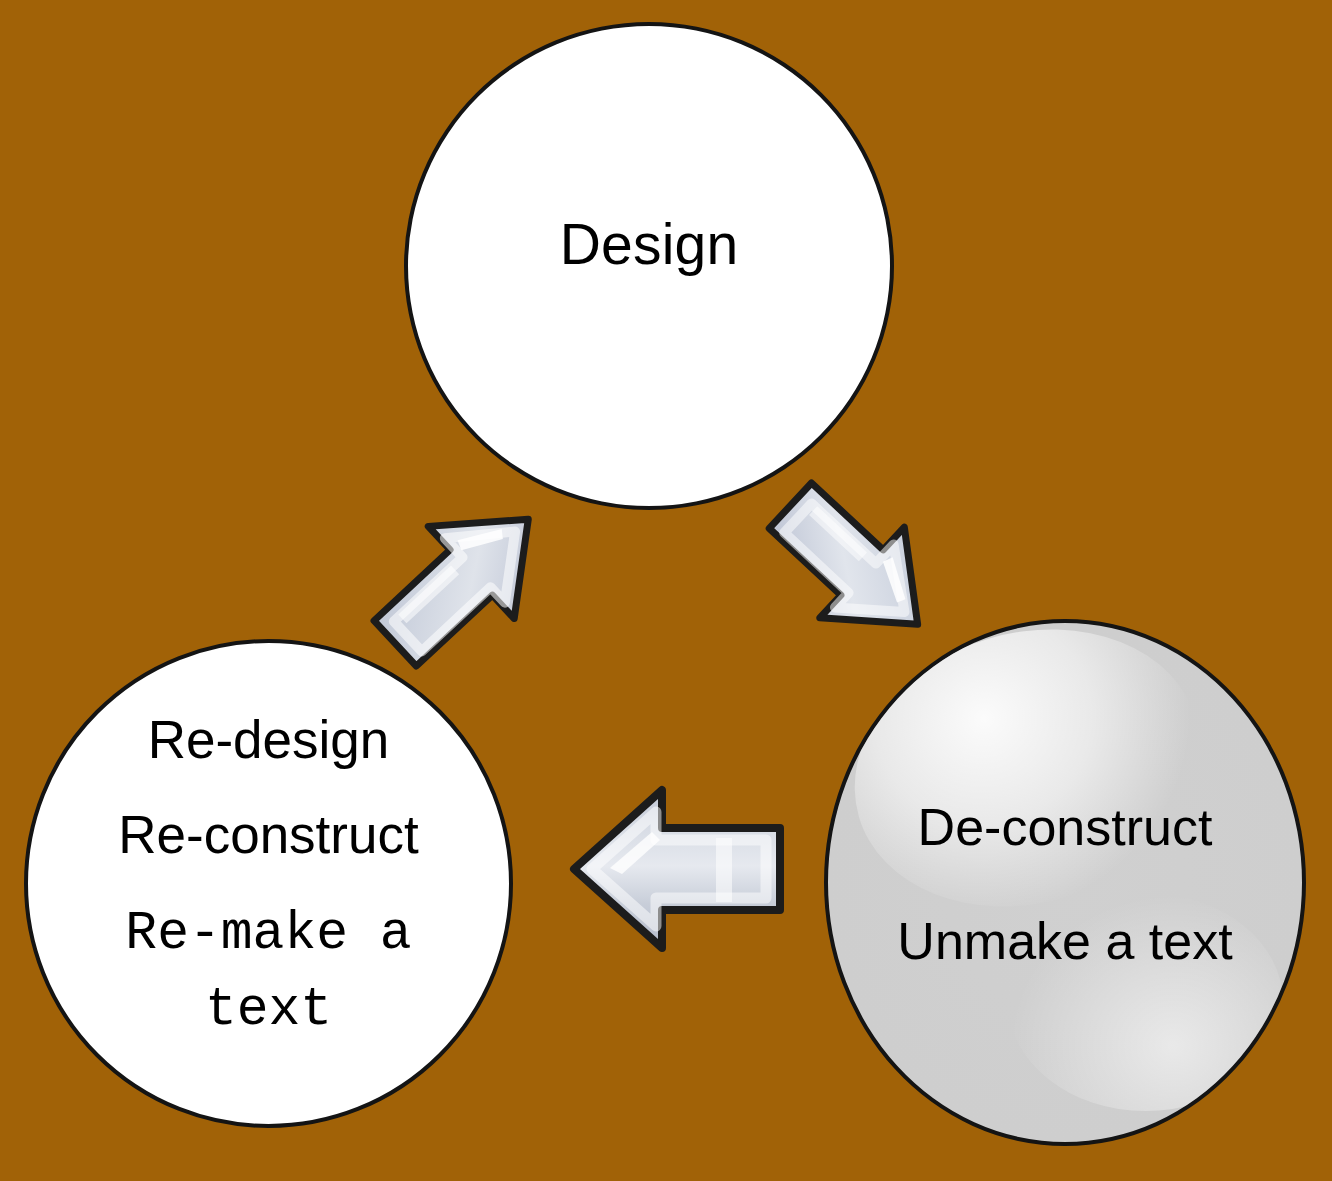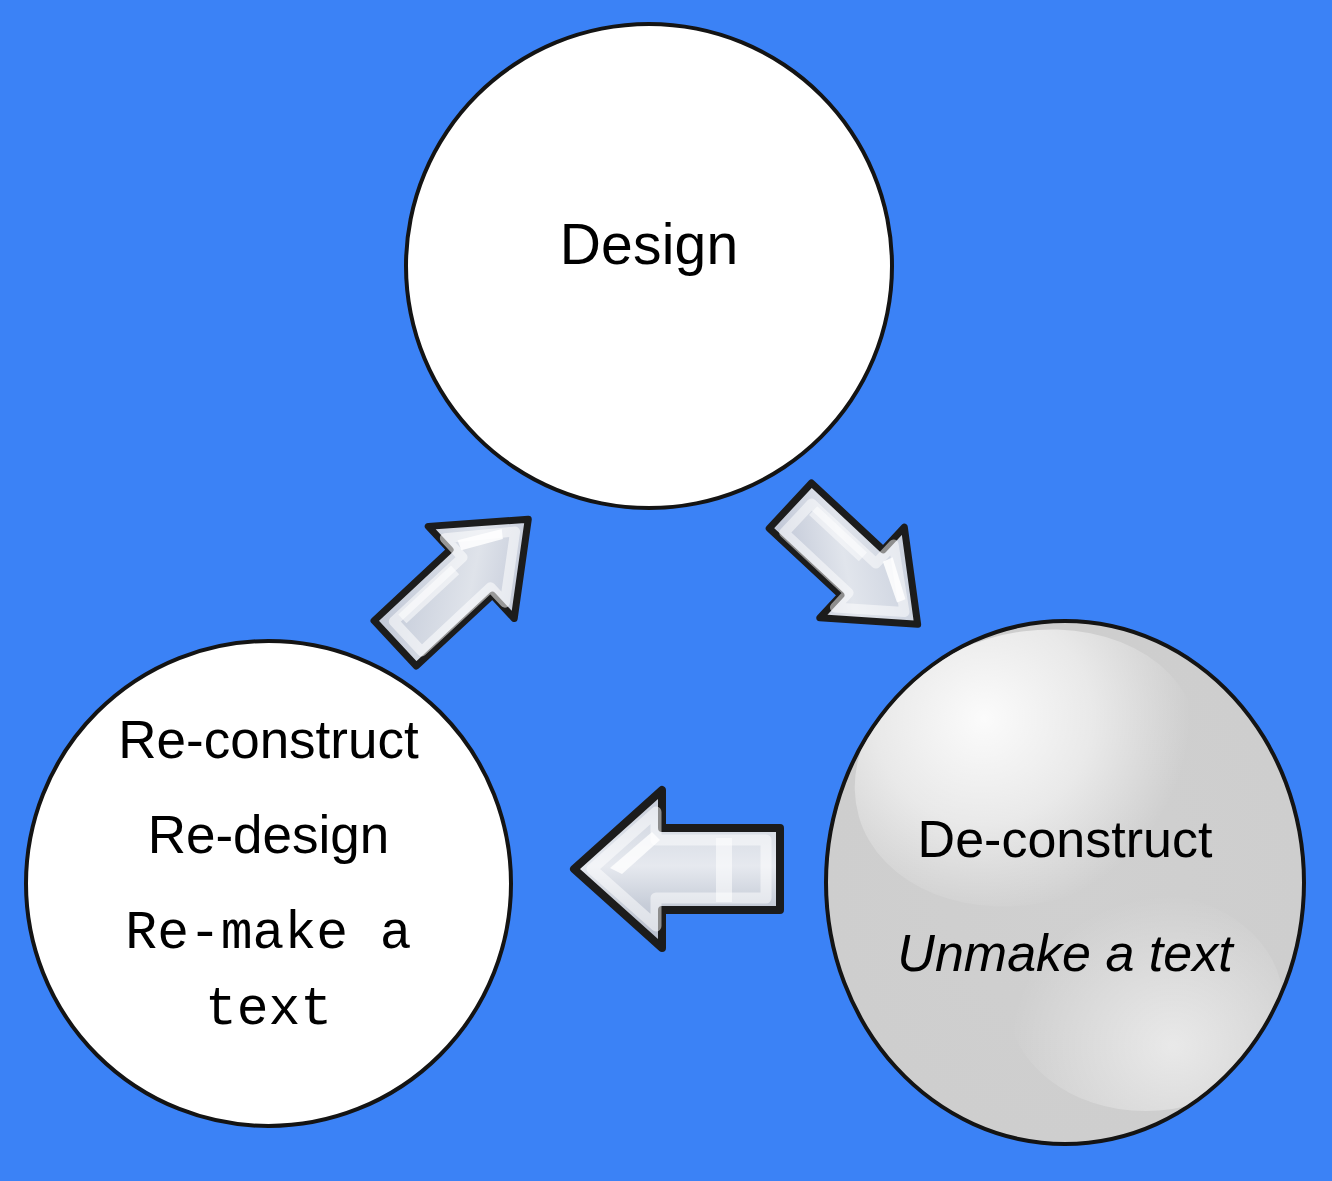--- a/index.html
+++ b/index.html
@@ -9,21 +9,21 @@
     background: #ffffff;
   }
   body {
     font-family: "Liberation Sans", sans-serif;
     -webkit-font-smoothing: antialiased;
   }
   #stage {
     position: relative;
     width: 1332px;
     height: 1181px;
-    background: #3b82f6;
+    background: #a16207;
     overflow: hidden;
   }
 
   
   .node {
     position: absolute;
     border-radius: 50%;
     box-sizing: border-box;
     display: flex;
     flex-direction: column;
@@ -128,23 +128,23 @@
     background: radial-gradient(ellipse at 60% 70%,
                  rgba(255,255,255,.55) 0%,
                  rgba(255,255,255,0) 70%);
     pointer-events: none;
   }
   #node-deconstruct .stack {
     position: relative;
     z-index: 3;
     width: 86%;
     margin: 0 auto;
-    top: 14px;
-  }
-  #node-deconstruct .line + .line { margin-top: 34px; font-style: italic; }
+    top: 2px;
+  }
+  #node-deconstruct .line + .line { margin-top: 34px; }
 
   
   .arrow {
     position: absolute;
   }
   .arrow svg { display: block; overflow: visible; }
 
   #arrow-redesign-to-design { left: 366px; top: 482px; width: 190px; height: 200px; }
   #arrow-design-to-deconstruct { left: 760px; top: 470px; width: 188px; height: 190px; }
   #arrow-deconstruct-to-redesign { left: 566px; top: 776px; width: 222px; height: 186px; }
@@ -162,22 +162,22 @@
 
   <div class="node" id="node-deconstruct">
     <div class="stack">
       <span class="line">De-construct</span>
       <span class="line wrap">Unmake a text</span>
     </div>
   </div>
 
   <div class="node node-plain" id="node-redesign">
     <div class="stack">
+      <span class="line">Re-design</span>
       <span class="line">Re-construct</span>
-      <span class="line">Re-design</span>
       <span class="line wrap">Re-make a text</span>
     </div>
   </div>
 
   <div class="arrow" id="arrow-redesign-to-design">
     <svg viewBox="0 0 190 200" width="190" height="200">
       <defs>
         <linearGradient id="gA" x1="0" y1="1" x2="1" y2="0">
           <stop offset="0%" stop-color="#b9c0cf"></stop>
           <stop offset="28%" stop-color="#ccd2de"></stop>

